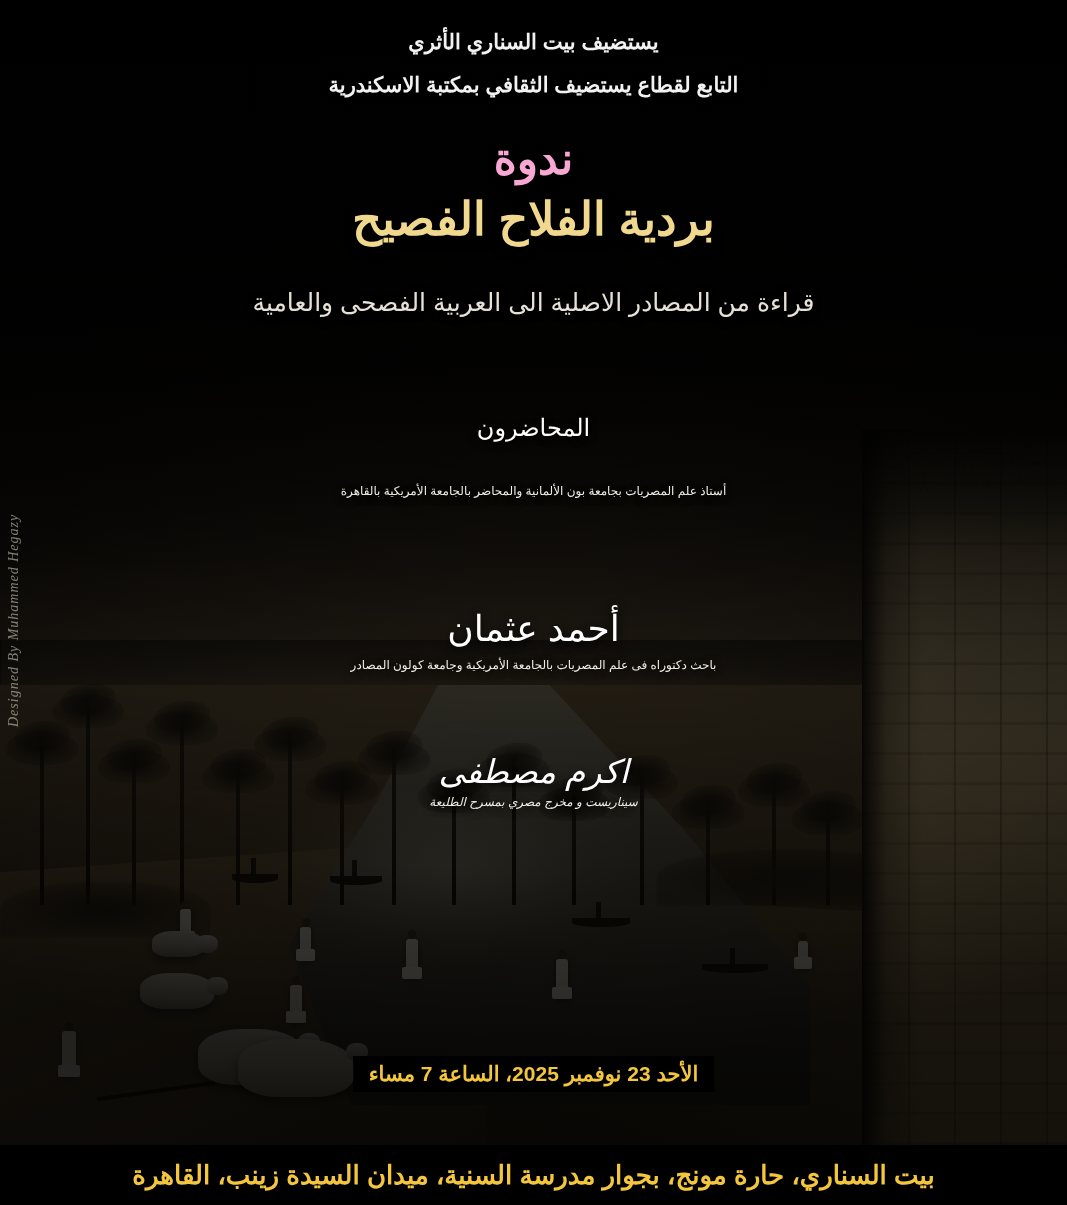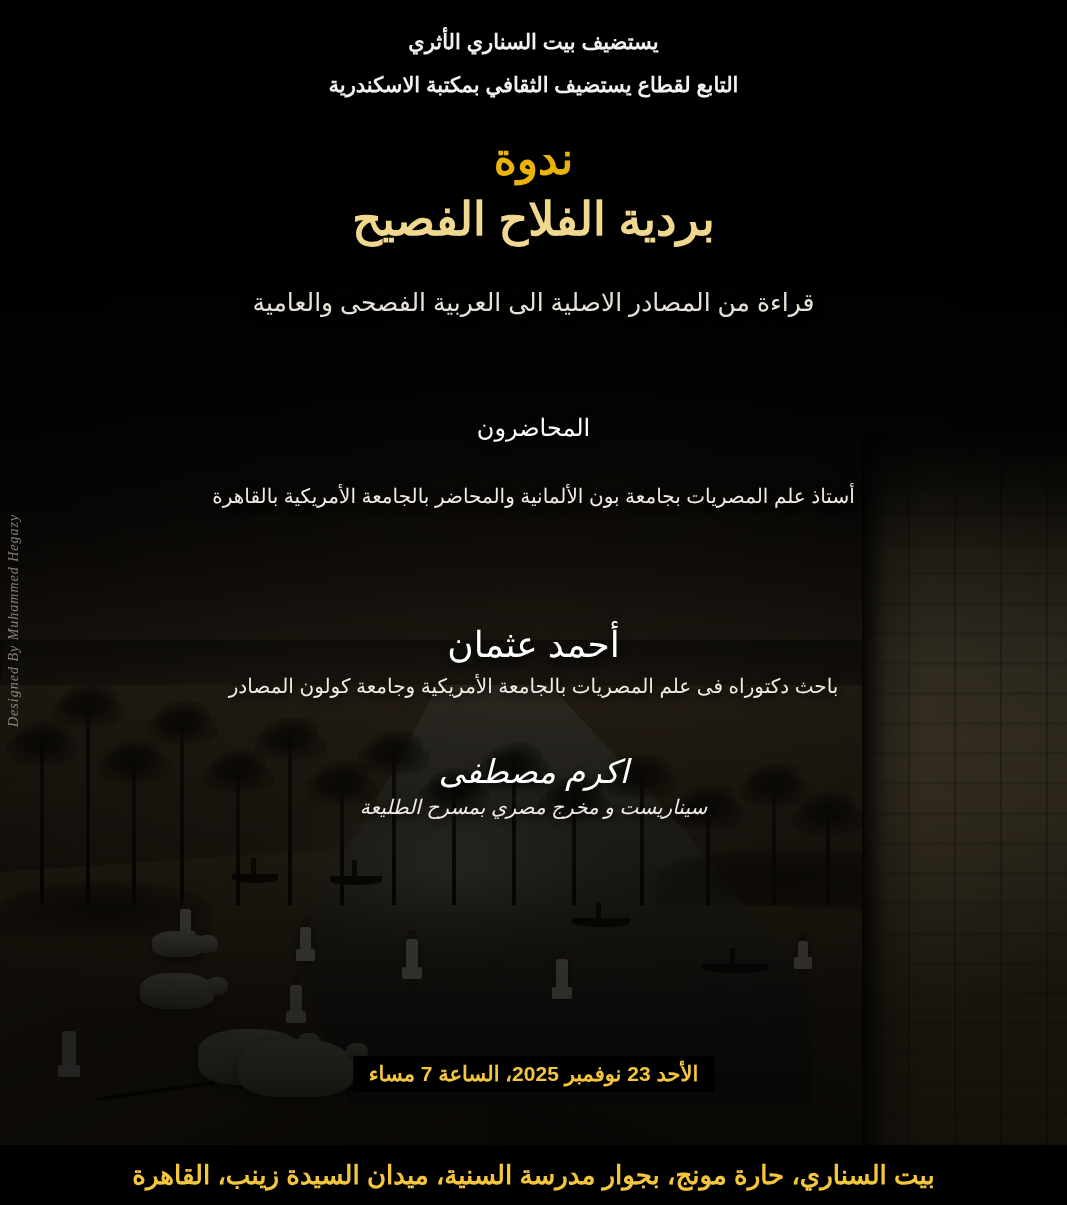--- a/index.html
+++ b/index.html
@@ -247,21 +247,21 @@
     font-size: 21px;
     font-weight: bold;
     color: #f2f2f2;
     text-shadow: 0 2px 6px rgba(0,0,0,0.9);
   }
   .seminar-word {
     position: absolute;
     top: 133px; left: 0; right: 0;
     font-size: 44px;
     font-weight: bold;
-    color: #eab308;
+    color: #f9a8d4;
     text-shadow: 0 3px 10px rgba(0,0,0,0.95);
   }
   .seminar-title {
     position: absolute;
     top: 192px; left: 0; right: 0;
     font-size: 46px;
     font-weight: bold;
     color: #f0d98f;
     letter-spacing: 1px;
     text-shadow: 0 3px 12px rgba(0,0,0,0.95);
@@ -284,26 +284,26 @@
     position: absolute;
     left: 0; right: 0;
   }
   .speaker .name {
     font-size: 36px;
     color: #ffffff;
     text-shadow: 0 3px 10px rgba(0,0,0,0.95);
     margin-bottom: 8px;
   }
   .speaker .role {
-    font-size: 20px;
+    font-size: 12px;
     color: #efece3;
     text-shadow: 0 2px 8px rgba(0,0,0,0.95);
   }
   .speaker-1 { top: 484px; }
-  .speaker-2 { top: 624px; }
+  .speaker-2 { top: 608px; }
   .speaker-3 { top: 752px; font-style: italic; }
   .speaker-3 .name { font-size: 33px; margin-bottom: 4px; }
 
   .datetime {
     position: absolute;
     top: 1056px;
     left: 50%;
     transform: translateX(-50%);
     background: #000000;
     color: #f3c63d;

